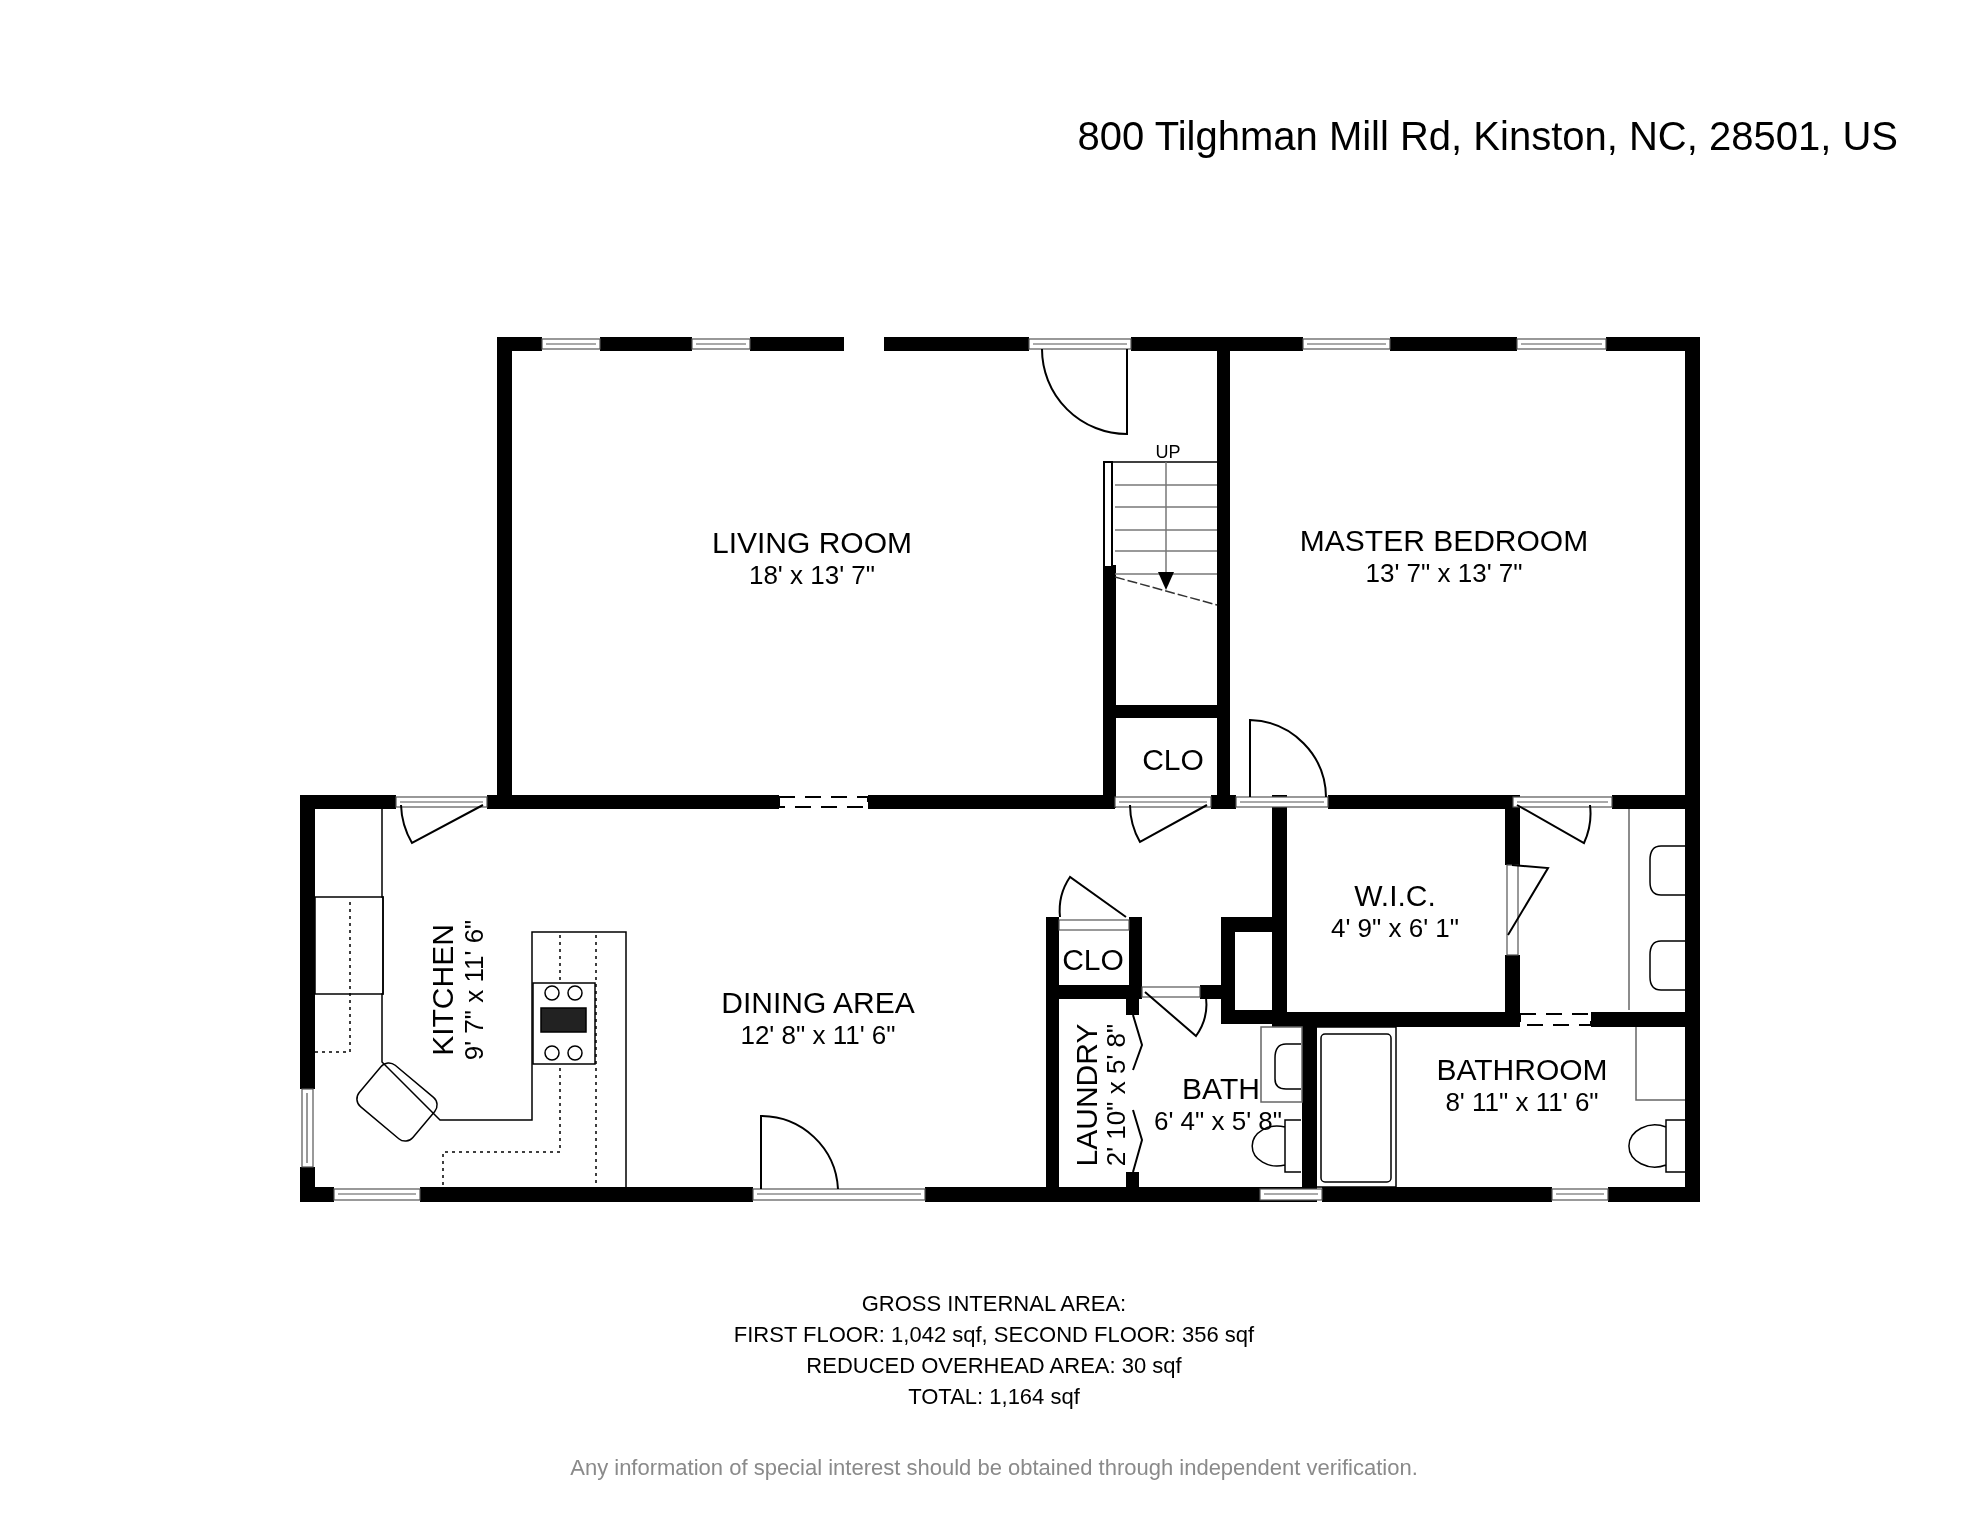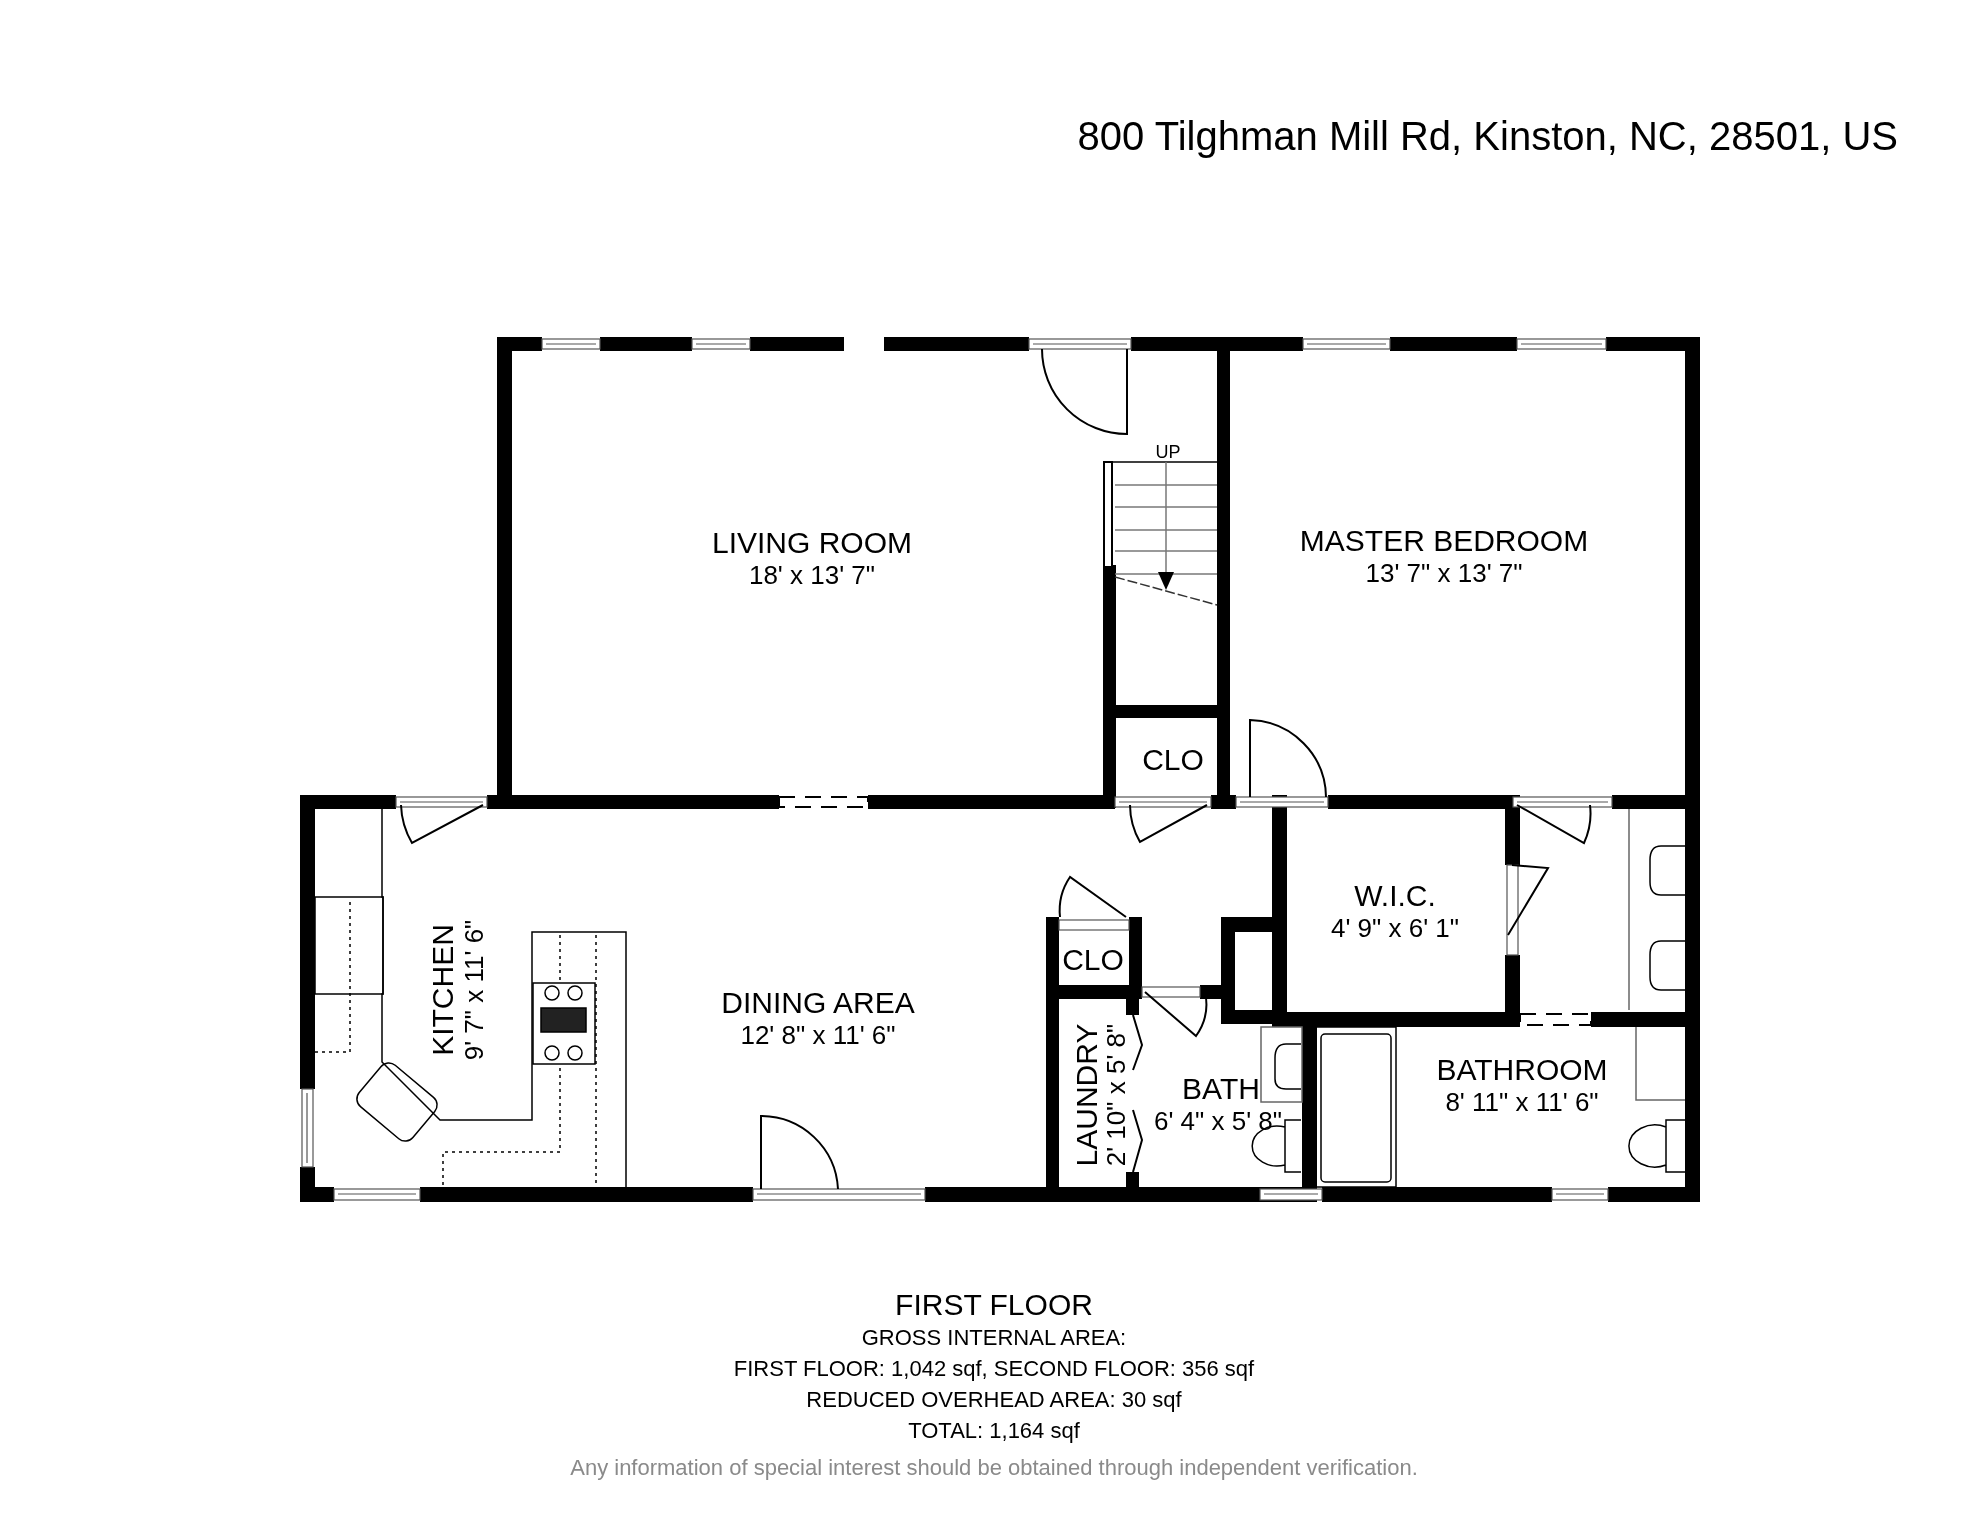--- a/index.html
+++ b/index.html
@@ -221,21 +221,20 @@
   <text x="1522" y="1080" class="room-label">BATHROOM</text>
   <text x="1522" y="1111" class="room-dim">8' 11" x 11' 6"</text>
 
   <g transform="translate(1097 1095) rotate(-90)">
     <text x="0" y="0" class="room-label">LAUNDRY</text>
     <text x="0" y="28" class="room-dim">2' 10" x 5' 8"</text>
   </g>
 </svg>
 
 <div class="summary">
-  <div class="floor">FIRST FLOOR</div>
   <div class="line">GROSS INTERNAL AREA:</div>
   <div class="line">FIRST FLOOR: 1,042 sqf, SECOND FLOOR: 356 sqf</div>
   <div class="line">REDUCED OVERHEAD AREA: 30 sqf</div>
   <div class="line">TOTAL: 1,164 sqf</div>
 </div>
 
 <div class="disclaimer">
   <div>Any information of special interest should be obtained through independent verification.</div>
 </div>
 

